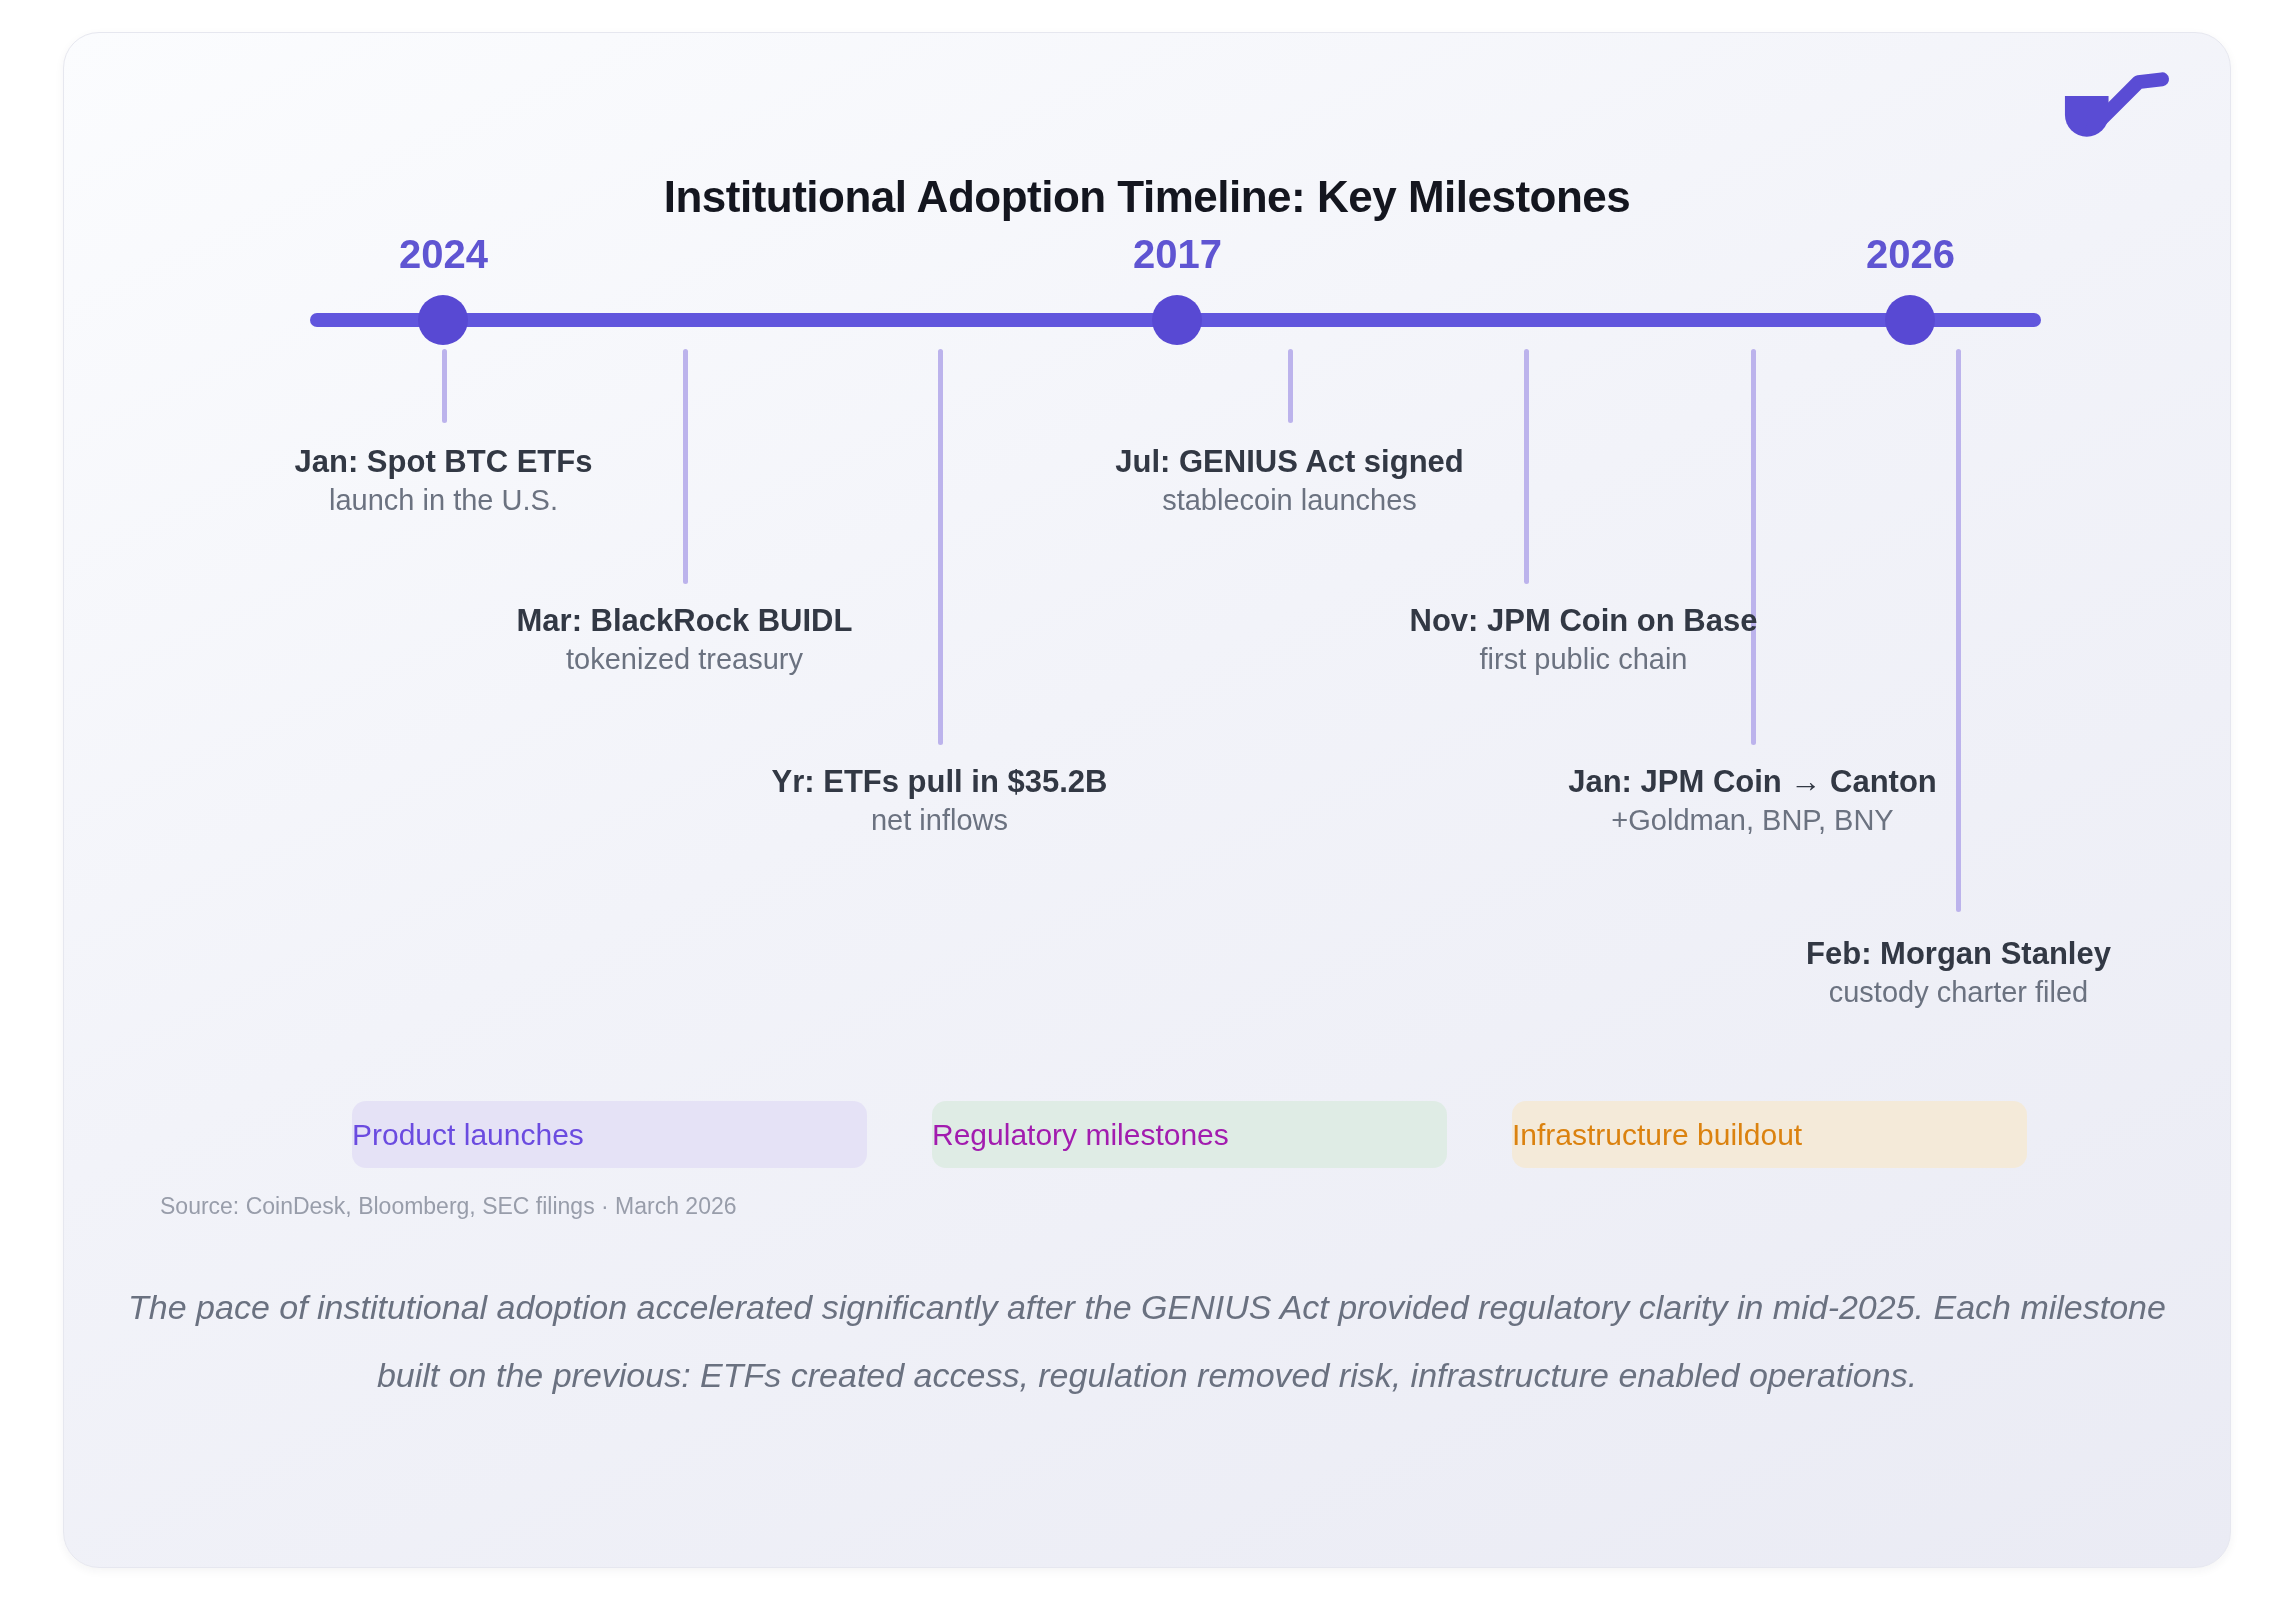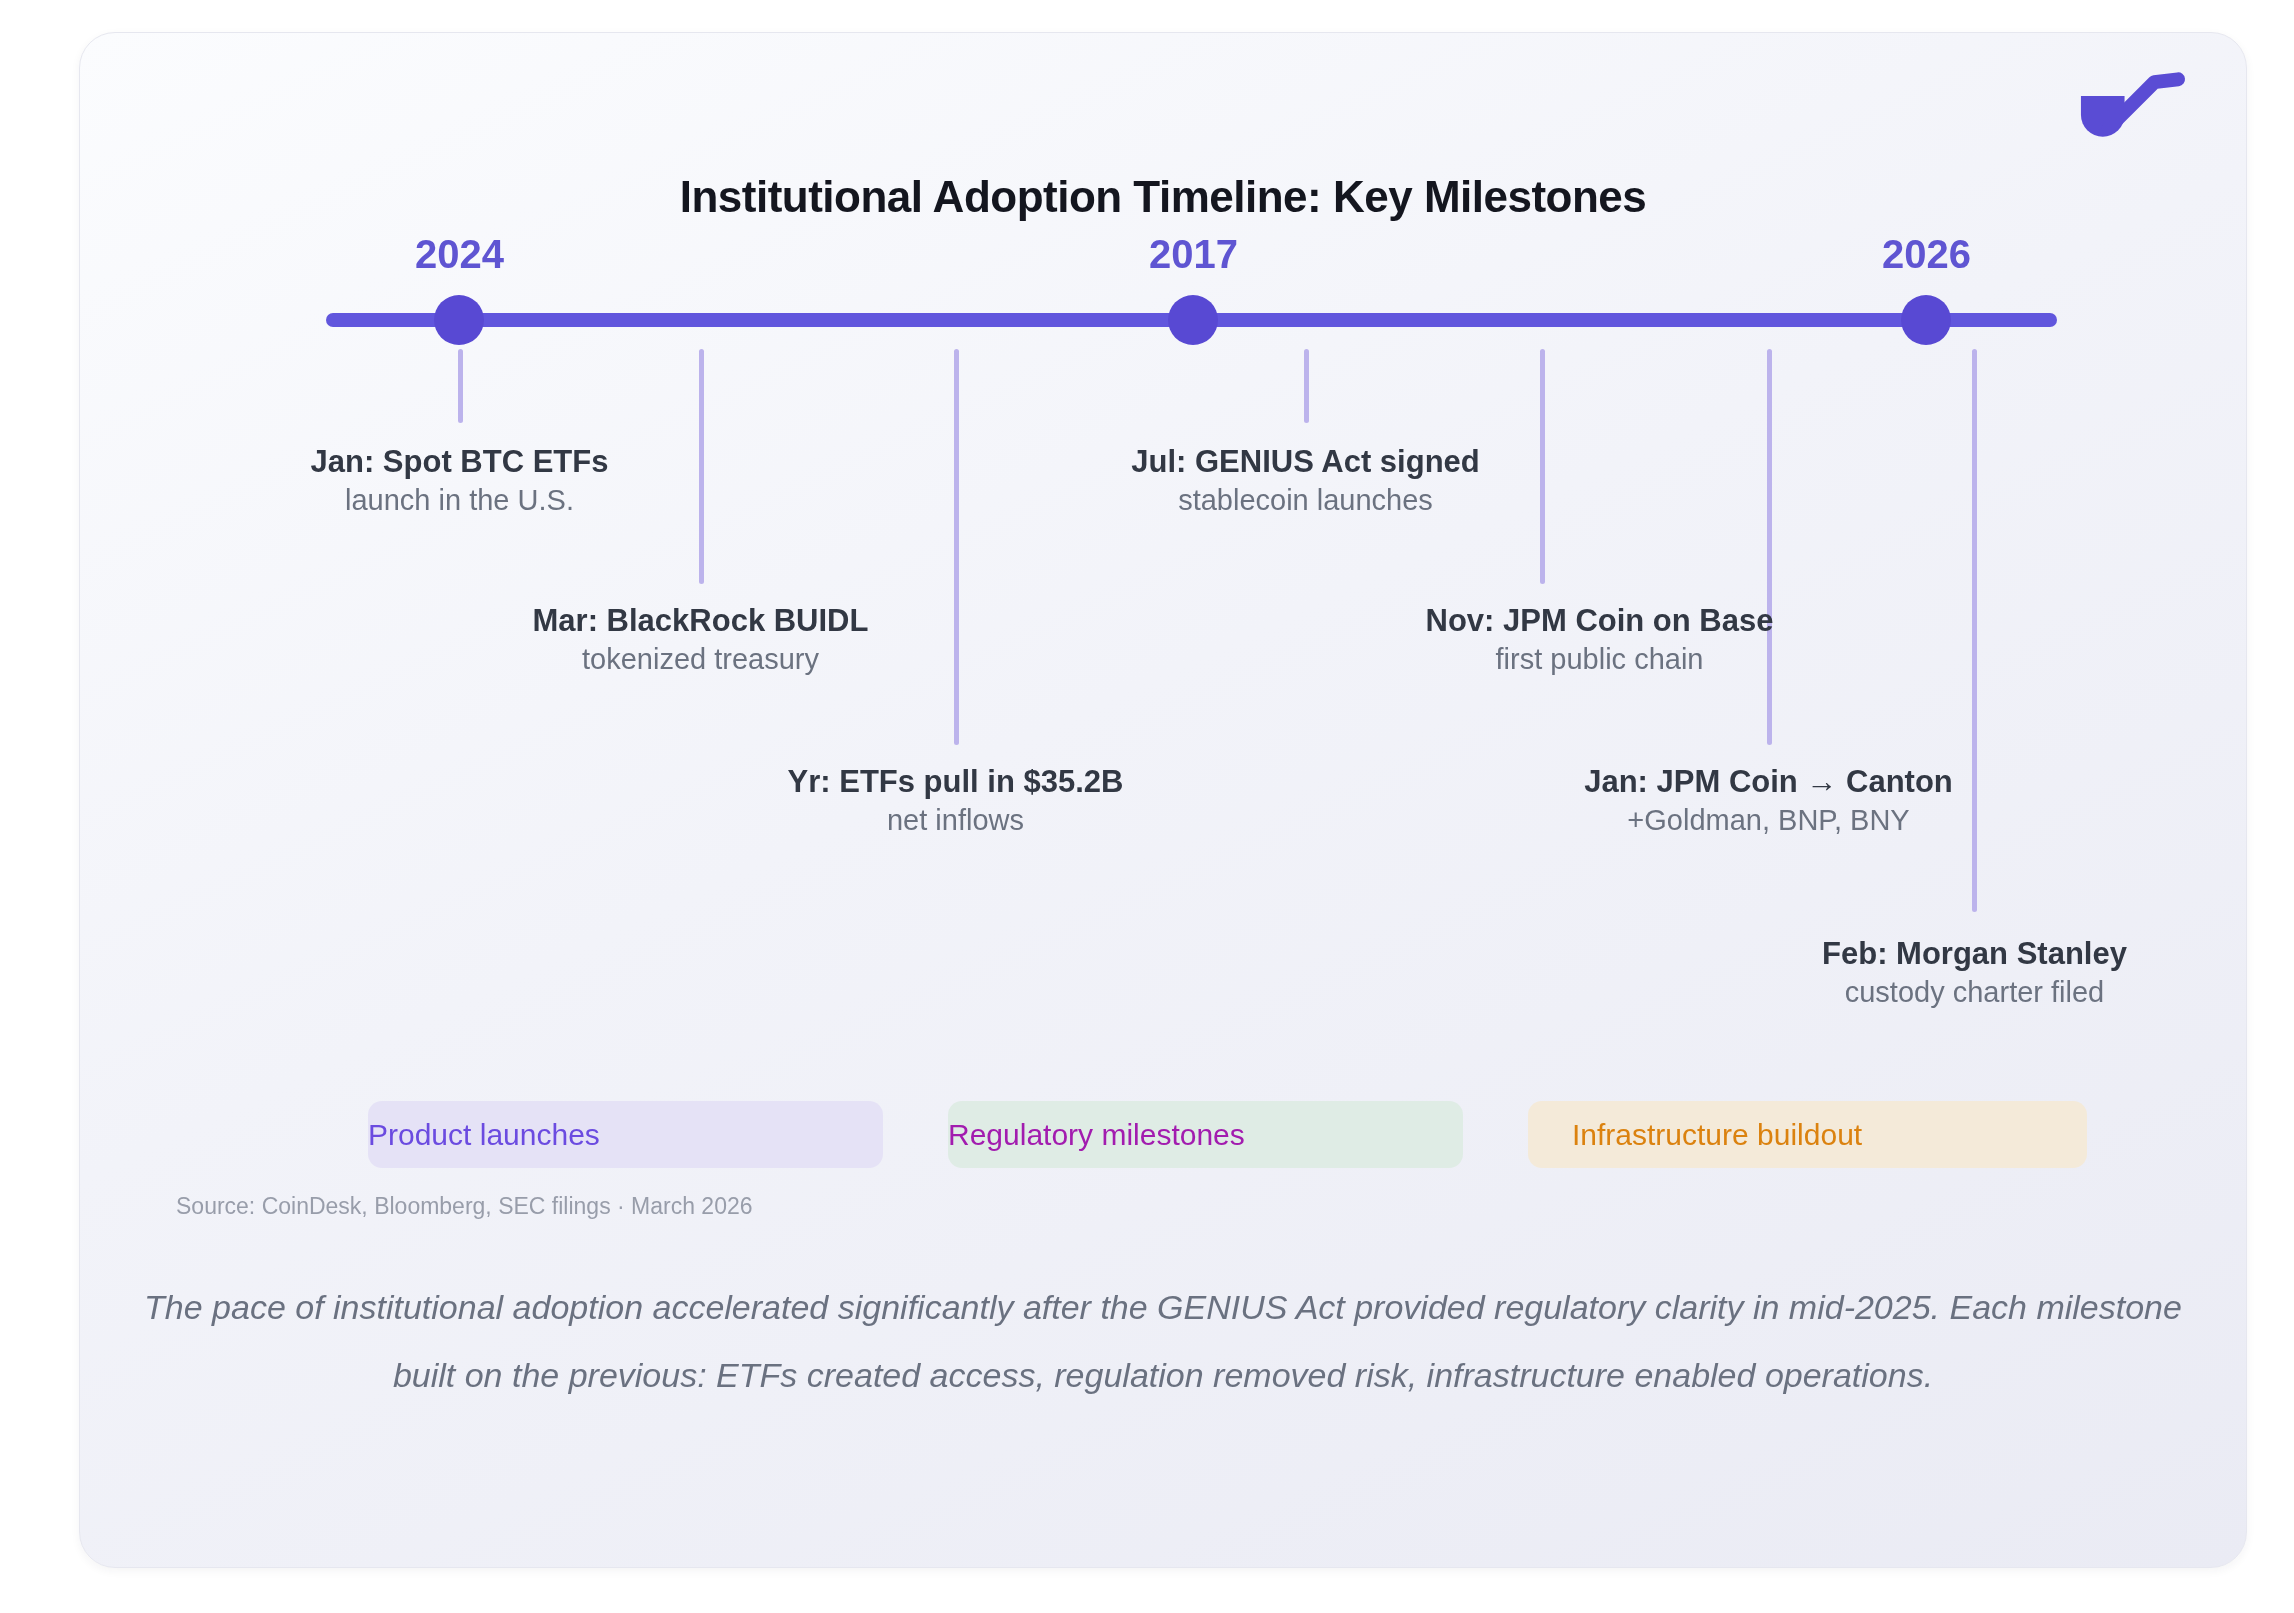--- a/index.html
+++ b/index.html
@@ -11,21 +11,20 @@
     overflow:hidden;
   }
   .card{
     position:absolute;
     left:63px;top:32px;
     width:2166px;height:1534px;
     border-radius:36px;
     background:linear-gradient(155deg,#fbfcfe 0%,#f2f3f9 45%,#eaebf4 100%);
     border:1px solid #e6e7ef;
     box-shadow:0 3px 10px rgba(30,30,60,0.05);
-    margin-left:16px;
   }
   .logo{
     position:absolute;
     left:1995px;top:36px;
     width:111px;height:78px;
   }
   .main-title{
     position:absolute;
     left:0;top:139px;
     width:2166px;
@@ -172,21 +171,21 @@
         <span class="m-sub">+Goldman, BNP, BNY</span>
       </div>
       <div class="milestone" style="left: 1616px; top: 901px;">
         <span class="m-title">Feb: Morgan Stanley</span>
         <span class="m-sub">custody charter filed</span>
       </div>
     </div>
   <div id="legend">
       <div class="legend-pill" style="left: 288px; background: rgb(229, 226, 246); color: rgb(107, 75, 224);">Product launches</div>
       <div class="legend-pill" style="left: 868px; background: rgb(223, 236, 229); color: #a21caf;">Regulatory milestones</div>
-      <div class="legend-pill" style="left: 1448px; background: rgb(244, 234, 217); color: rgb(219, 130, 15); padding-left: 44px;">Infrastructure buildout</div>
+      <div class="legend-pill" style="left: 1448px; background: rgb(244, 234, 217); color: rgb(219, 130, 15);">Infrastructure buildout</div>
     </div>
 
   <div class="source-line">Source: CoinDesk, Bloomberg, SEC filings · March 2026</div>
 
   <div class="caption">The pace of institutional adoption accelerated significantly after the GENIUS Act provided regulatory clarity in mid-2025. Each milestone built on the previous: ETFs created access, regulation removed risk, infrastructure enabled operations.</div>
 
 </div>
 
 
 </body></html>

